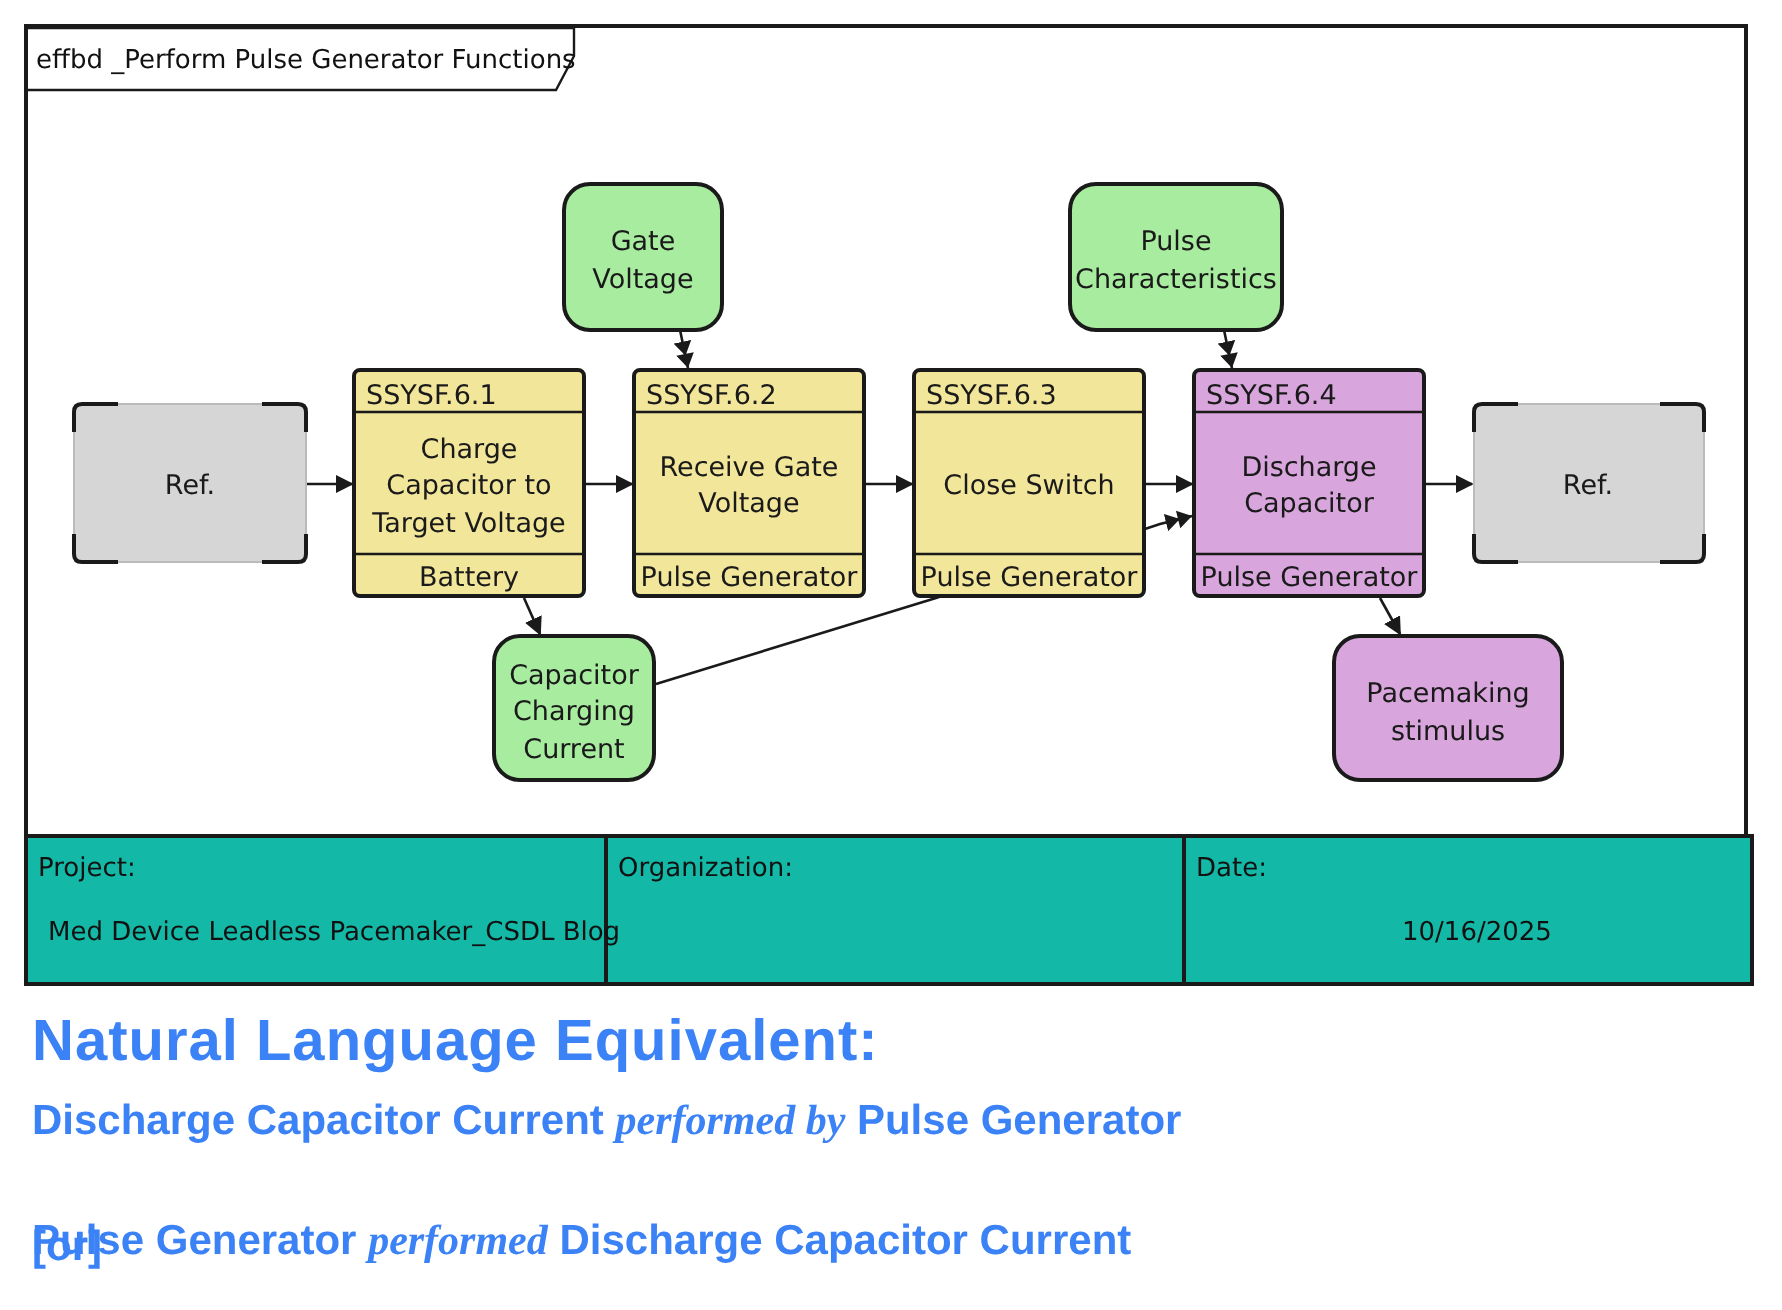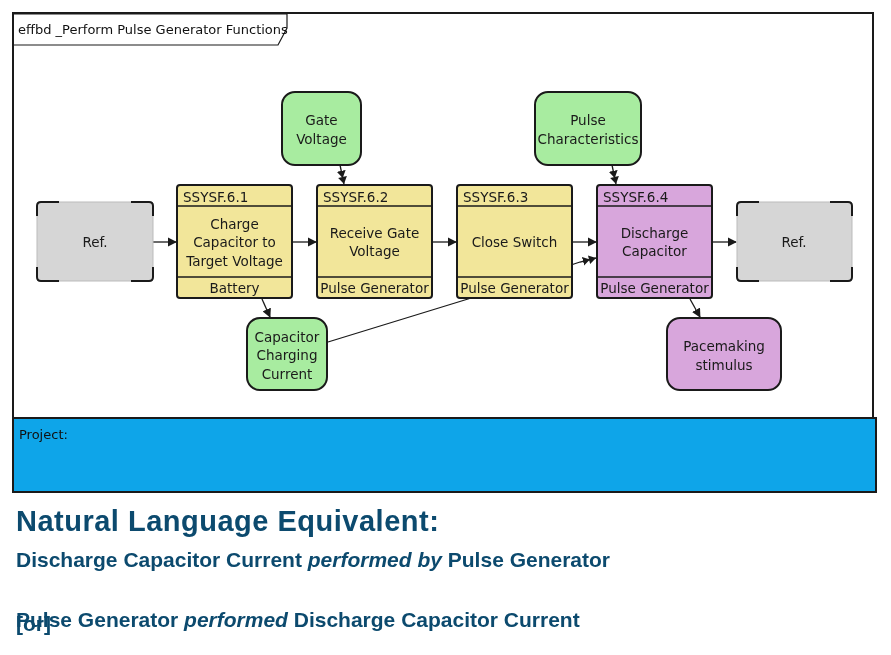--- a/index.html
+++ b/index.html
@@ -2,29 +2,29 @@
 <html><head>
 <meta charset="utf-8">
 <style>
   html, body { margin:0; padding:0; background:#ffffff; }
   body { width:891px; height:655px; position:relative; font-family:"DejaVu Sans", sans-serif; overflow:hidden; }
   #frame { position:absolute; left:12px; top:12px; width:862px; height:478px; border:2px solid #1a1a1a; box-sizing:border-box; background:#fff; }
   #diagram-svg { position:absolute; left:0; top:0; }
   .tab-label { font-size:13px; fill:#111; }
   .lbl { font-size:13.5px; fill:#1a1a1a; text-anchor:middle; }
   .hdr { font-size:13.5px; fill:#1a1a1a; }
-  .footer { position:absolute; left:12px; top:417px; width:865px; height:76px; display:flex; border:2px solid #1a1a1a; box-sizing:border-box; background:#0ea5e9; }
+  .footer { position:absolute; left:12px; top:417px; width:865px; height:76px; display:flex; border:2px solid #1a1a1a; box-sizing:border-box; background:#14b8a6; }
   .fcell { flex:0 0 auto; border-right:2px solid #1a1a1a; position:relative; font-size:13px; color:#111; }
   .fcell:last-child { border-right:none; flex:1 1 auto; }
   .fcell .k { position:absolute; left:5px; top:8px; }
   .fcell .v { position:absolute; top:40px; }
-  .nl { position:absolute; left:16px; color:#0c4a6e; font-family:"Liberation Sans", sans-serif; font-weight:bold; }
+  .nl { position:absolute; left:16px; color:#3b82f6; font-family:"Liberation Sans", sans-serif; font-weight:bold; }
   .nl-title { top:505px; font-size:29px; letter-spacing:0.5px; }
   .nl-line { font-size:21px; }
-  .nl-line i { font-weight:bold; font-style:italic; }
+  .nl-line i { font-weight:bold; font-style:italic;font-family:Liberation Serif, serif; }
 </style>
 </head>
 <body>
 
 <div id="frame"></div>
 
 <svg id="diagram-svg" width="891" height="420" xmlns="http://www.w3.org/2000/svg">
   <defs>
     <marker id="arr" viewBox="0 0 10 10" refX="9" refY="5" markerWidth="7" markerHeight="7" orient="auto">
       <path d="M0,0 L10,5 L0,10 z" fill="#1a1a1a"></path>
@@ -119,19 +119,28 @@
   <g>
     <rect x="667" y="318" width="114" height="72" rx="13" fill="#d8a6dc" stroke="#1a1a1a" stroke-width="2"></rect>
     <text x="724" y="351" class="lbl">Pacemaking</text>
     <text x="724" y="370" class="lbl">stimulus</text>
   </g>
 </svg>
 
 <div class="footer">
   <div class="fcell" style="width:288px">
     <span class="k" style="white-space: pre;">Project:</span>
+    <span class="v" style="left: 10px; white-space: pre;">Med Device Leadless Pacemaker_CSDL Blog</span>
+  </div>
+  <div class="fcell" style="width:287px">
+    <span class="k" style="white-space: pre;">Organization:</span>
+    <span class="v" style="left: 10px; white-space: pre;"></span>
+  </div>
+  <div class="fcell">
+    <span class="k" style="white-space: pre;">Date:</span>
+    <span class="v" style="left: 108px; white-space: pre;">10/16/2025</span>
   </div>
 </div>
 
 <div class="nl nl-title">Natural Language Equivalent:</div>
 <div class="nl nl-line" style="top:548px"><span style="white-space: pre;">Discharge Capacitor Current </span><i style="white-space: pre;">performed by</i><span style="white-space: pre;"> Pulse Generator</span></div>
 <div class="nl nl-line" style="top:612px">[or]</div>
 <div class="nl nl-line" style="top:608px"><span style="white-space: pre;">Pulse Generator </span><i style="white-space: pre;">performed</i><span style="white-space: pre;"> Discharge Capacitor Current</span></div>
 
 </body></html>

